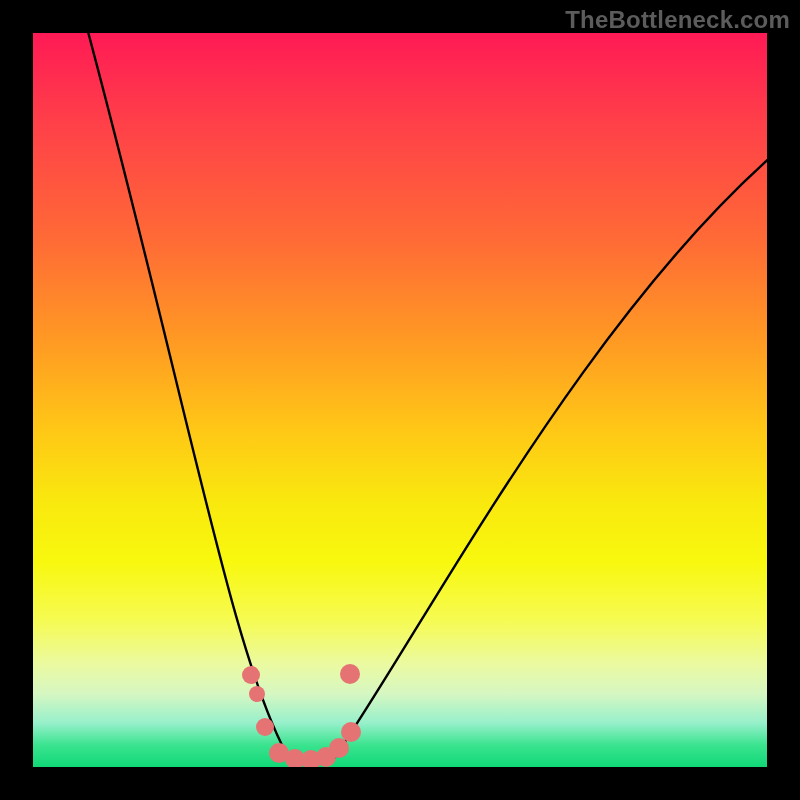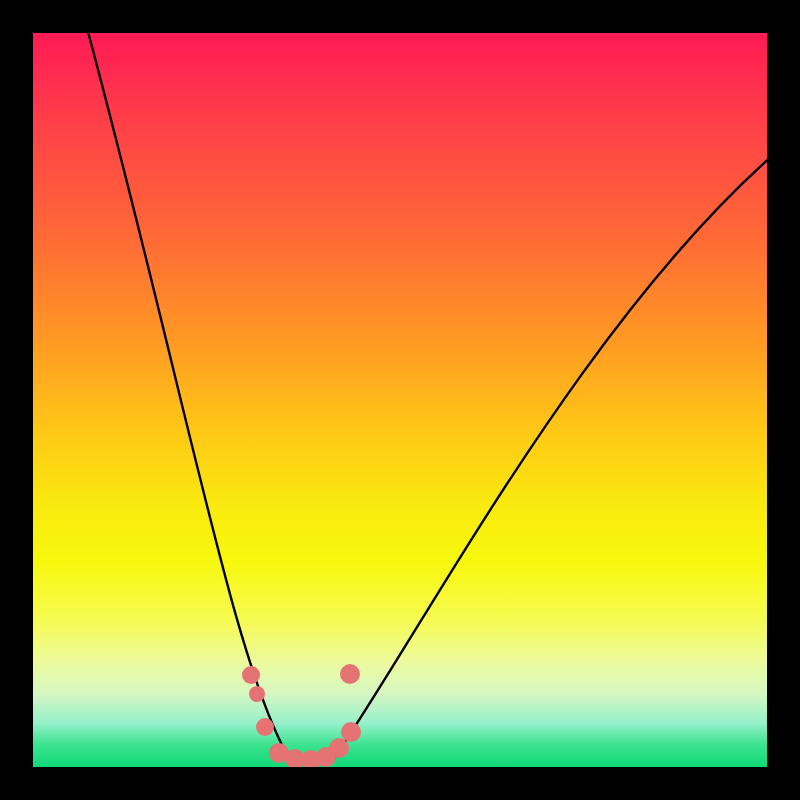--- a/index.html
+++ b/index.html
@@ -86,13 +86,14 @@
           <circle cx="246" cy="720" r="10" fill="#e57373"></circle>
           <circle cx="262" cy="726" r="10" fill="#e57373"></circle>
           <circle cx="278" cy="727" r="10" fill="#e57373"></circle>
           <circle cx="293" cy="724" r="10" fill="#e57373"></circle>
           <circle cx="306" cy="715" r="10" fill="#e57373"></circle>
           <circle cx="318" cy="699" r="10" fill="#e57373"></circle>
           <circle cx="317" cy="641" r="10" fill="#e57373"></circle>
         </g>
     </svg>
   </div>
+  <div class="watermark">TheBottleneck.com</div>
 </div>
 
 </body></html>

